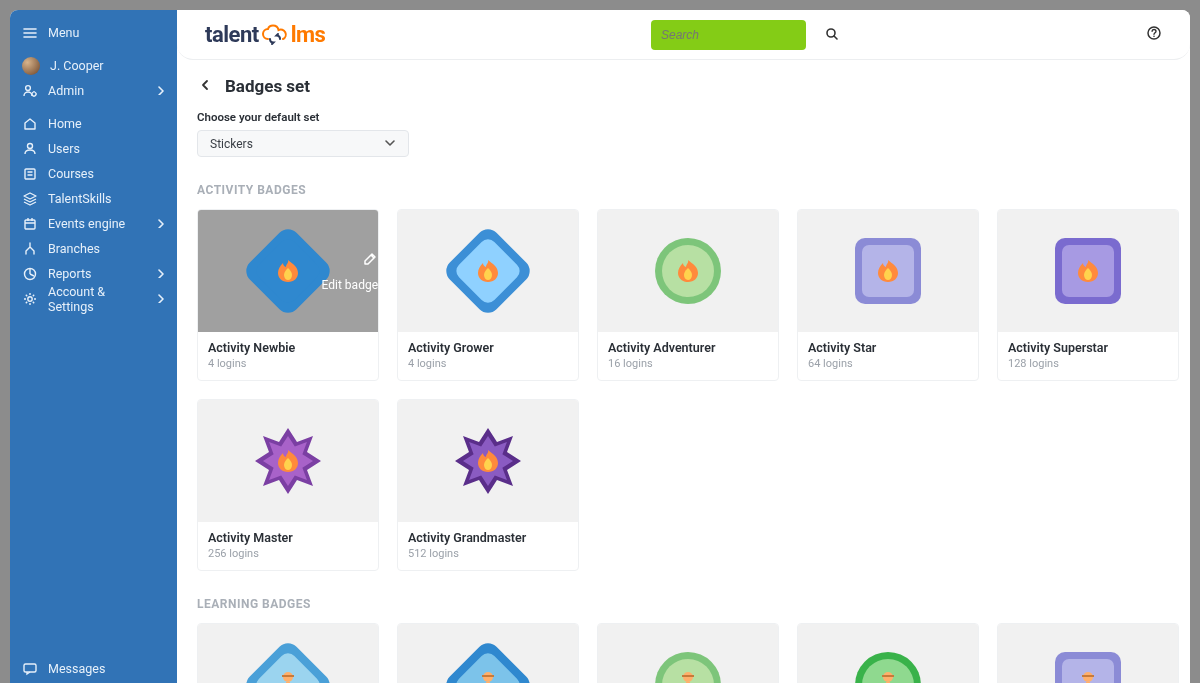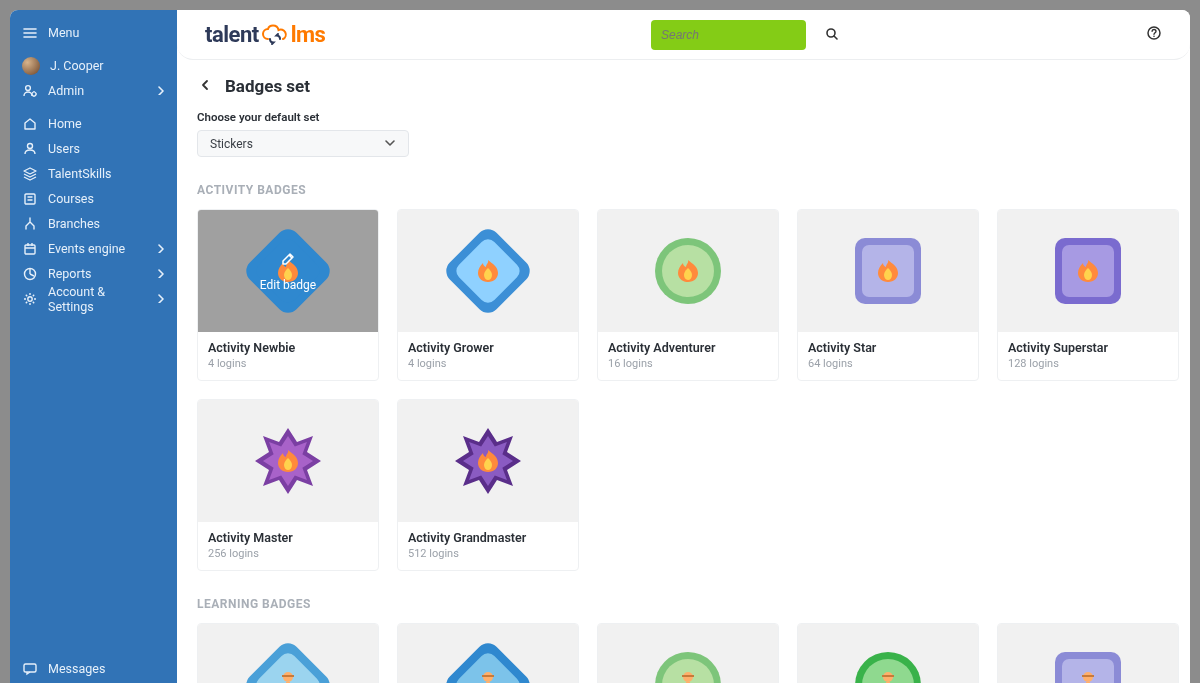--- a/index.html
+++ b/index.html
@@ -162,21 +162,21 @@
     position: relative;
   }
   .badge-card.hovered .badge-visual {
     background: #a0a0a0;
   }
   .badge-overlay {
     position: absolute;
     inset: 0;
     display: flex;
     flex-direction: column;
-    align-items: center;
+    align-items: flex-end;
     justify-content: center;
     color: #fff;
     font-size: 12px;
     gap: 8px;
   }
   .badge-info {
     padding: 8px 10px 10px 10px;
   }
   .badge-title {
     font-size: 12.5px;
@@ -352,54 +352,54 @@
             <svg width="16" height="16">
               <use href="#i-user"></use>
             </svg>
           </span>
     <span class="label">Users</span>
 
   </div>
         <div class="menu-item">
     <span class="icon">
             <svg width="16" height="16">
+              <use href="#i-book"></use>
+            </svg>
+          </span>
+    <span class="label">Courses</span>
+
+  </div>
+        <div class="menu-item">
+    <span class="icon">
+            <svg width="16" height="16">
               <use href="#i-layers"></use>
             </svg>
           </span>
     <span class="label">TalentSkills</span>
-
-  </div>
-        <div class="menu-item">
-    <span class="icon">
-            <svg width="16" height="16">
-              <use href="#i-book"></use>
-            </svg>
-          </span>
-    <span class="label">Courses</span>
-
-  </div>
-        <div class="menu-item">
-    <span class="icon">
-            <svg width="16" height="16">
-              <use href="#i-branches"></use>
-            </svg>
-          </span>
-    <span class="label">Branches</span>
 
   </div>
         <div class="menu-item">
     <span class="icon">
             <svg width="16" height="16">
               <use href="#i-events"></use>
             </svg>
           </span>
     <span class="label">Events engine</span>
     <span class="chev"><svg width="12" height="12">
               <use href="#i-chev-right"></use>
             </svg></span>
+  </div>
+        <div class="menu-item">
+    <span class="icon">
+            <svg width="16" height="16">
+              <use href="#i-branches"></use>
+            </svg>
+          </span>
+    <span class="label">Branches</span>
+
   </div>
         <div class="menu-item">
     <span class="icon">
             <svg width="16" height="16">
               <use href="#i-reports"></use>
             </svg>
           </span>
     <span class="label">Reports</span>
     <span class="chev"><svg width="12" height="12">
               <use href="#i-chev-right"></use>

